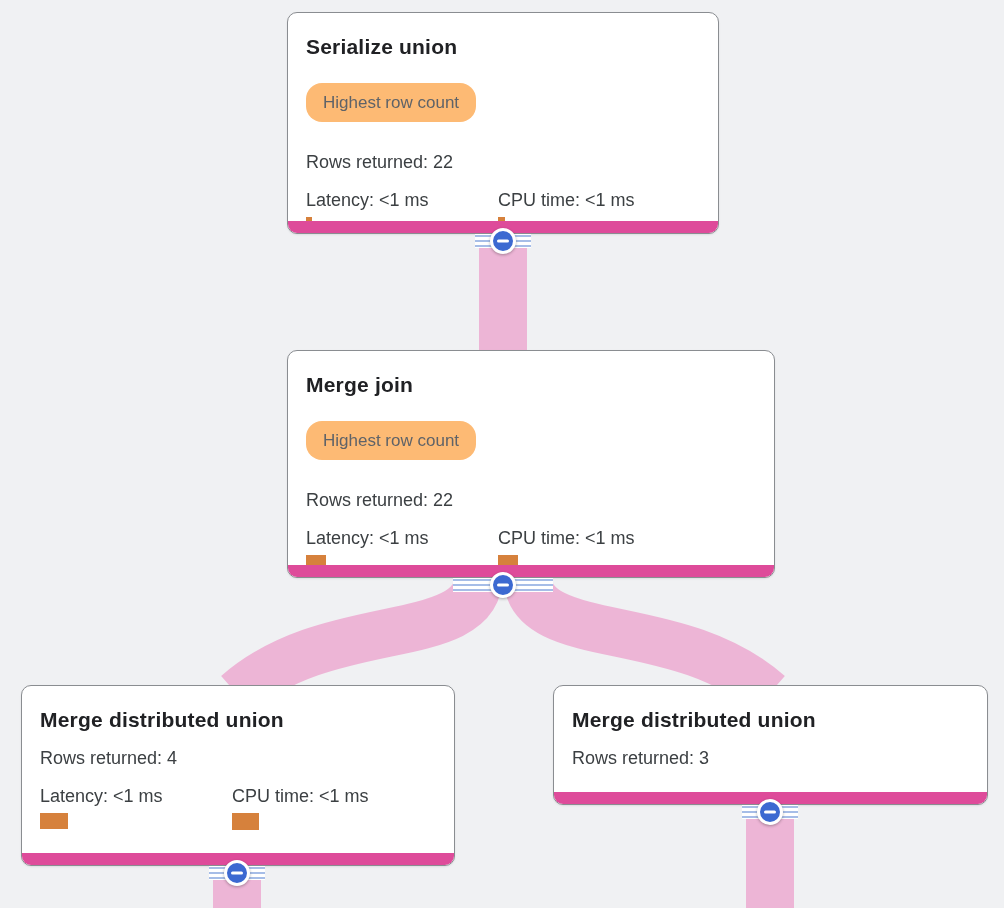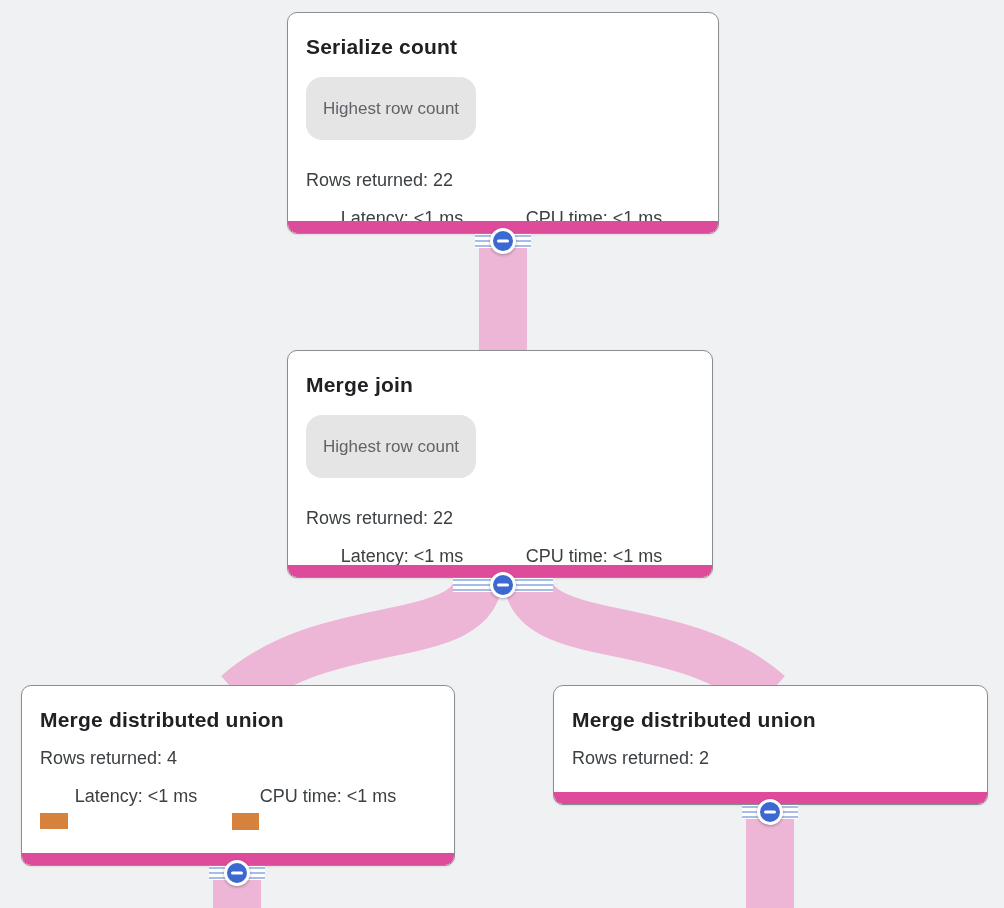--- a/index.html
+++ b/index.html
@@ -13,40 +13,40 @@
   #edges{position:absolute;left:0;top:0;z-index:0;}
   
   .card{
     position:absolute;z-index:1;background:#fff;
     border:1.5px solid #8a8d91;border-radius:10px;
     box-sizing:border-box;overflow:hidden;
     box-shadow:0 1px 2px rgba(0,0,0,.08);
     padding:20px 18px 0 18px;
   }
   .card-1{left:287px;top:12px;width:432px;height:222px;}
-  .card-2{left:287px;top:350px;width:426px;height:228px;}
+  .card-2{left:287px;top:350px;width:488px;height:228px;}
   .card-3{left:21px;top:685px;width:434px;height:181px;}
   .card-4{left:553px;top:685px;width:435px;height:120px;}
   .accent{
     position:absolute;left:0;right:0;bottom:0;height:12px;
     background:#de4b9a;
   }
   .title{
     font-size:21px;font-weight:600;color:#202124;line-height:28px;
     letter-spacing:.2px;
   }
   .badge{
-    display:inline-block;margin-top:16px;height:31px;line-height:31px;
-    padding:16px 17px;border-radius:16px;background:#e5e5e5;
+    display:inline-block;margin-top:22px;height:31px;line-height:31px;
+    padding:4px 17px;border-radius:16px;background:#fdba74;
     color:#5f6368;font-size:17px;
   }
   .rows{margin-top:28px;font-size:18px;line-height:24px;}
   .metrics{display:flex;margin-top:14px;}
   .metric{width:192px;}
-  .metric .mlabel{font-size:18px;line-height:24px;text-align:center;}
+  .metric .mlabel{font-size:18px;line-height:24px;}
   .bar{margin-top:5px;background:#d6813c;}
   
   .junction{position:absolute;z-index:2;width:0;height:0;}
   .stripes{
     position:absolute;transform:translate(-50%,-50%);
     width:56px;height:14px;
     background:linear-gradient(#fff 0 1px,#a6bde7 1px 3px,#fff 3px 6px,
                #a6bde7 6px 8px,#fff 8px 11px,#a6bde7 11px 13px,#fff 13px 14px);
   }
   .stripes.wide{width:100px;}
@@ -67,21 +67,21 @@
 
 <svg id="edges" width="1004" height="908">
   <rect x="479" y="226" width="48" height="130" fill="#edb5d6"></rect>
   <path d="M 479 574 C 479 650, 330 612, 237 694" stroke="#edb5d6" stroke-width="48" fill="none"></path>
   <path d="M 527 574 C 527 650, 676 612, 769 694" stroke="#edb5d6" stroke-width="48" fill="none"></path>
   <rect x="213" y="858" width="48" height="50" fill="#edb5d6"></rect>
   <rect x="746" y="797" width="48" height="111" fill="#edb5d6"></rect>
 </svg>
 
 <div class="card card-1">
-  <div class="title">Serialize count</div>
+  <div class="title">Serialize union</div>
   <div><span class="badge">Highest row count</span></div>
   <div class="rows">Rows returned: 22</div>
   <div class="metrics">
     <div class="metric">
       <div class="mlabel">Latency: &lt;1 ms</div>
       <div class="bar" style="width: 6px; height: 17px;"></div>
     </div>
     <div class="metric">
       <div class="mlabel">CPU time: &lt;1 ms</div>
       <div class="bar" style="width: 7px; height: 16px;"></div>
@@ -118,21 +118,21 @@
     <div class="metric">
       <div class="mlabel">CPU time: &lt;1 ms</div>
       <div class="bar" style="width: 27px; height: 17px;"></div>
     </div>
   </div>
   <div class="accent"></div>
 </div>
 
 <div class="card card-4">
   <div class="title">Merge distributed union</div>
-  <div class="rows" style="margin-top:12px">Rows returned: 2</div>
+  <div class="rows" style="margin-top:12px">Rows returned: 3</div>
   <div class="accent"></div>
 </div>
 
 <div class="junction" style="left:503px;top:241px;">
   <div class="stripes"></div>
   <div class="minus">
       <span></span>
     </div>
 </div>
 <div class="junction" style="left:503px;top:585px;">

